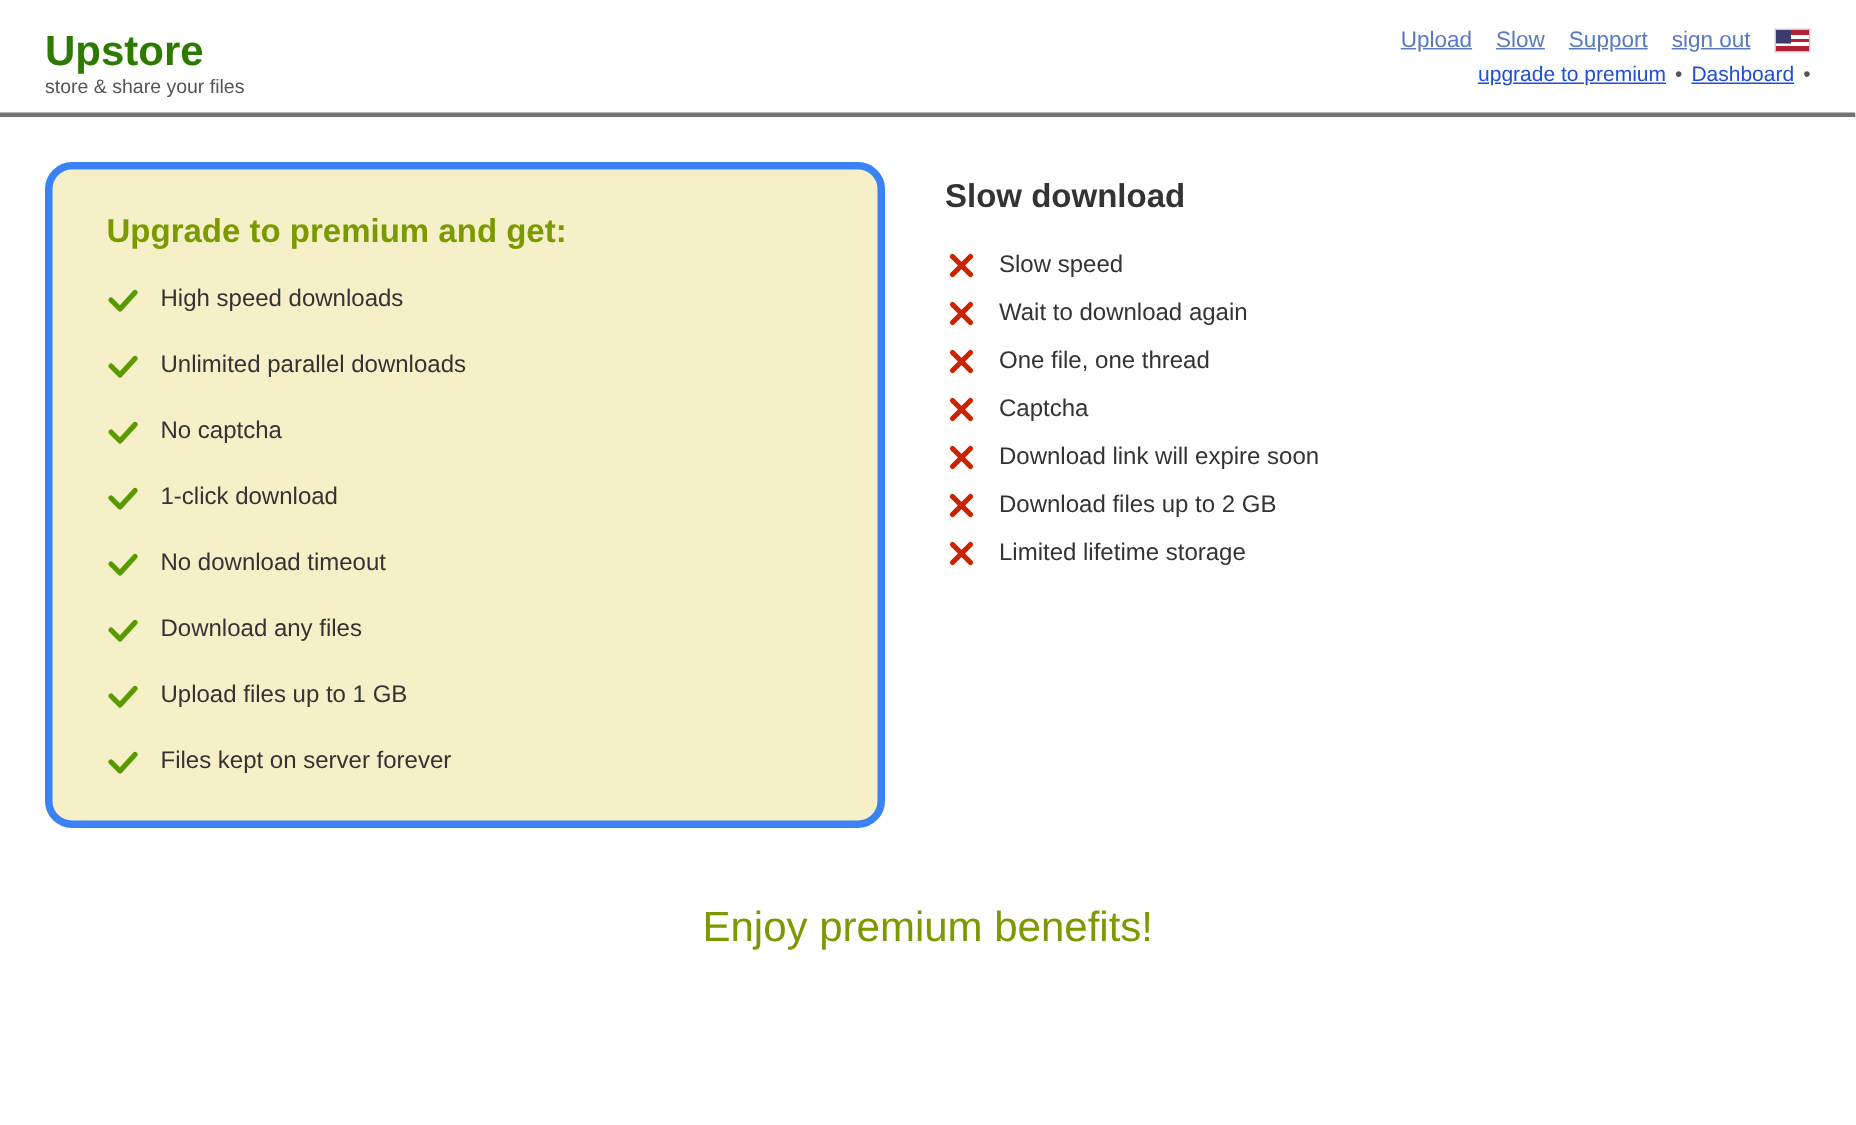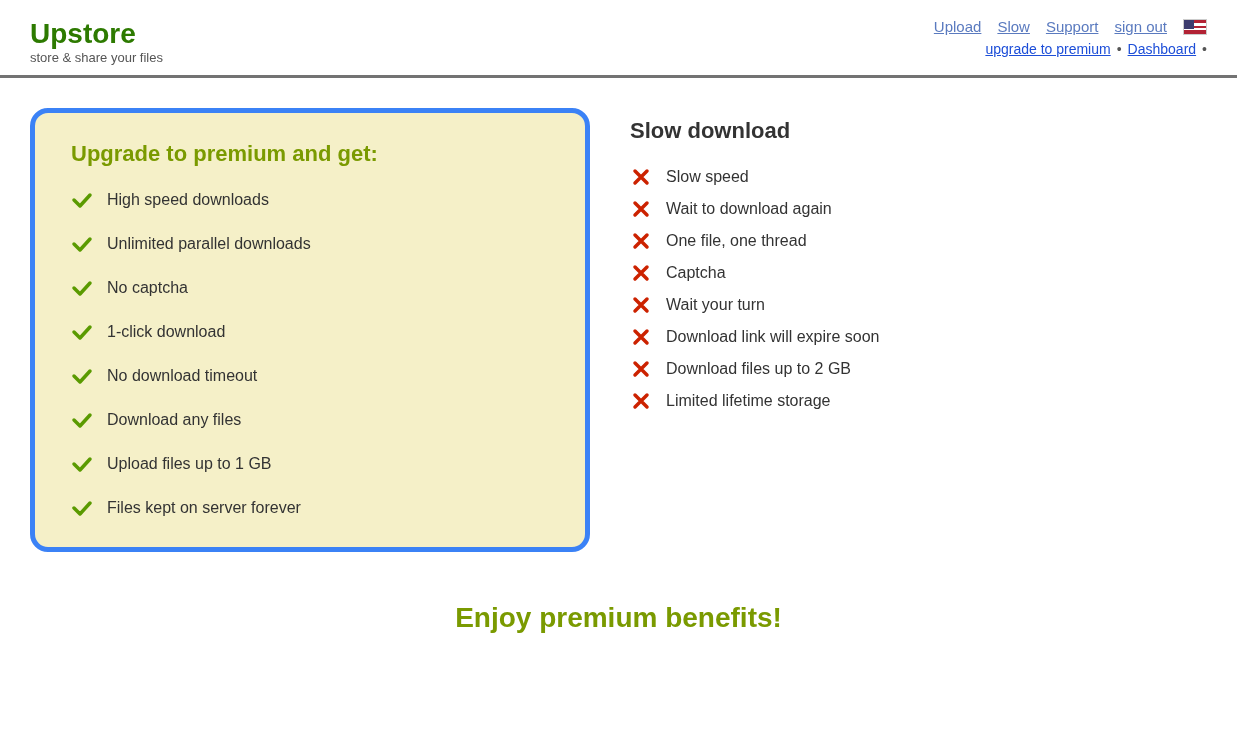--- a/index.html
+++ b/index.html
@@ -155,21 +155,21 @@
       height: 22px;
       flex-shrink: 0;
     }
 
     
     #benefits {
       text-align: center;
     }
     #benefits-title {
       font-size: 28px;
-      font-weight: bold;
+      font-weight: normal;
       color: #7a9a00;
       margin-bottom: 28px;
     }
     #benefits-grid {
       display: grid;
       grid-template-columns: 1fr 1fr;
       gap: 12px 80px;
       max-width: 900px;
       margin: 0 auto;
       text-align: left;
@@ -297,26 +297,20 @@
           <li>
             <span class="cross-icon"><svg width="22" height="22" viewBox="0 0 22 22">
     <path d="M5 5 L17 17 M17 5 L5 17" stroke="#cc2200" stroke-width="3.5" fill="none" stroke-linecap="round"></path>
   </svg></span>
             <span>Captcha</span>
           </li>
           <li>
             <span class="cross-icon"><svg width="22" height="22" viewBox="0 0 22 22">
     <path d="M5 5 L17 17 M17 5 L5 17" stroke="#cc2200" stroke-width="3.5" fill="none" stroke-linecap="round"></path>
   </svg></span>
-            <span>Wait your turn</span>
-          </li>
-          <li>
-            <span class="cross-icon"><svg width="22" height="22" viewBox="0 0 22 22">
-    <path d="M5 5 L17 17 M17 5 L5 17" stroke="#cc2200" stroke-width="3.5" fill="none" stroke-linecap="round"></path>
-  </svg></span>
             <span>Download link will expire soon</span>
           </li>
           <li>
             <span class="cross-icon"><svg width="22" height="22" viewBox="0 0 22 22">
     <path d="M5 5 L17 17 M17 5 L5 17" stroke="#cc2200" stroke-width="3.5" fill="none" stroke-linecap="round"></path>
   </svg></span>
             <span>Download files up to 2 GB</span>
           </li>
           <li>
             <span class="cross-icon"><svg width="22" height="22" viewBox="0 0 22 22">

